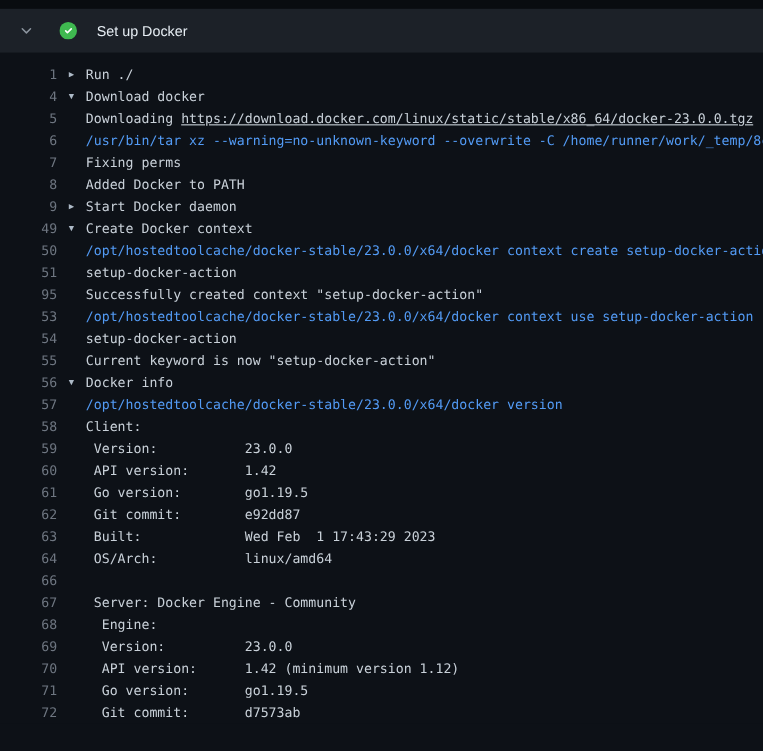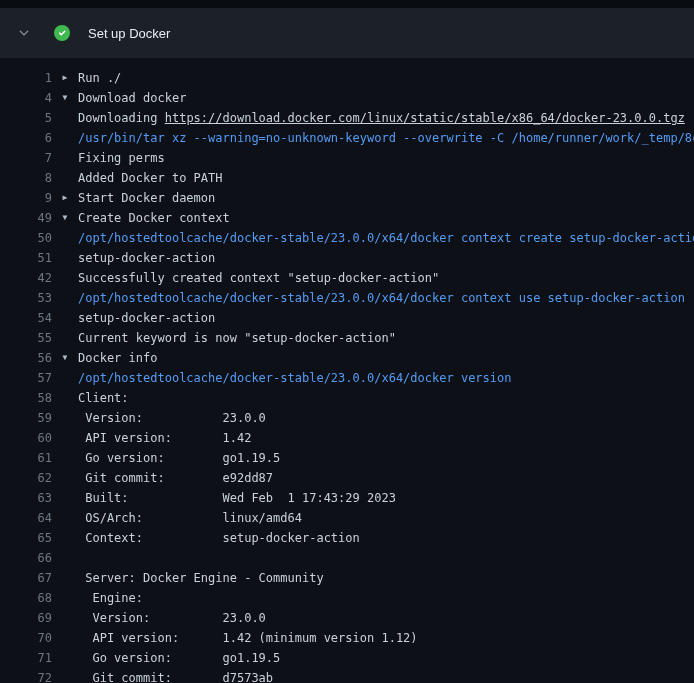--- a/index.html
+++ b/index.html
@@ -7,21 +7,21 @@
     width: 694px; height: 683px;
     background: #0d1117;
     overflow: hidden;
     font-family: "Liberation Sans", sans-serif;
   }
   .top-strip {
     height: 8px;
     background: #090c10;
   }
   .step-header {
-    height: 50px;
+    height: 40px;
     background: #1c2128;
     display: flex;
     align-items: center;
     padding: 8px 16px;
     cursor: pointer;
     gap: 8px;
   }
   .chevron {
     width: 16px; height: 16px;
     display: inline-flex;
@@ -104,34 +104,33 @@
     <div class="log-line"><span class="line-num">1</span><span class="arrow">▶</span><span class="line-text"><span class="seg-normal">Run ./</span></span></div>
     <div class="log-line"><span class="line-num">4</span><span class="arrow">▼</span><span class="line-text"><span class="seg-normal">Download docker</span></span></div>
     <div class="log-line"><span class="line-num">5</span><span class="arrow"></span><span class="line-text"><span class="seg-normal">Downloading </span><span class="seg-link">https://download.docker.com/linux/static/stable/x86_64/docker-23.0.0.tgz</span></span></div>
     <div class="log-line"><span class="line-num">6</span><span class="arrow"></span><span class="line-text"><span class="seg-command">/usr/bin/tar xz --warning=no-unknown-keyword --overwrite -C /home/runner/work/_temp/8c93</span></span></div>
     <div class="log-line"><span class="line-num">7</span><span class="arrow"></span><span class="line-text"><span class="seg-normal">Fixing perms</span></span></div>
     <div class="log-line"><span class="line-num">8</span><span class="arrow"></span><span class="line-text"><span class="seg-normal">Added Docker to PATH</span></span></div>
     <div class="log-line"><span class="line-num">9</span><span class="arrow">▶</span><span class="line-text"><span class="seg-normal">Start Docker daemon</span></span></div>
     <div class="log-line"><span class="line-num">49</span><span class="arrow">▼</span><span class="line-text"><span class="seg-normal">Create Docker context</span></span></div>
     <div class="log-line"><span class="line-num">50</span><span class="arrow"></span><span class="line-text"><span class="seg-command">/opt/hostedtoolcache/docker-stable/23.0.0/x64/docker context create setup-docker-action</span></span></div>
     <div class="log-line"><span class="line-num">51</span><span class="arrow"></span><span class="line-text"><span class="seg-normal">setup-docker-action</span></span></div>
-    <div class="log-line"><span class="line-num">42</span><span class="arrow"></span><span class="line-text"><span class="seg-normal">Successfully created context "setup-docker-action"</span></span></div>
+    <div class="log-line"><span class="line-num">95</span><span class="arrow"></span><span class="line-text"><span class="seg-normal">Successfully created context "setup-docker-action"</span></span></div>
     <div class="log-line"><span class="line-num">53</span><span class="arrow"></span><span class="line-text"><span class="seg-command">/opt/hostedtoolcache/docker-stable/23.0.0/x64/docker context use setup-docker-action</span></span></div>
     <div class="log-line"><span class="line-num">54</span><span class="arrow"></span><span class="line-text"><span class="seg-normal">setup-docker-action</span></span></div>
     <div class="log-line"><span class="line-num">55</span><span class="arrow"></span><span class="line-text"><span class="seg-normal">Current keyword is now "setup-docker-action"</span></span></div>
     <div class="log-line"><span class="line-num">56</span><span class="arrow">▼</span><span class="line-text"><span class="seg-normal">Docker info</span></span></div>
     <div class="log-line"><span class="line-num">57</span><span class="arrow"></span><span class="line-text"><span class="seg-command">/opt/hostedtoolcache/docker-stable/23.0.0/x64/docker version</span></span></div>
     <div class="log-line"><span class="line-num">58</span><span class="arrow"></span><span class="line-text"><span class="seg-normal">Client:</span></span></div>
     <div class="log-line"><span class="line-num">59</span><span class="arrow"></span><span class="line-text"><span class="seg-normal"> Version:           23.0.0</span></span></div>
     <div class="log-line"><span class="line-num">60</span><span class="arrow"></span><span class="line-text"><span class="seg-normal"> API version:       1.42</span></span></div>
     <div class="log-line"><span class="line-num">61</span><span class="arrow"></span><span class="line-text"><span class="seg-normal"> Go version:        go1.19.5</span></span></div>
     <div class="log-line"><span class="line-num">62</span><span class="arrow"></span><span class="line-text"><span class="seg-normal"> Git commit:        e92dd87</span></span></div>
     <div class="log-line"><span class="line-num">63</span><span class="arrow"></span><span class="line-text"><span class="seg-normal"> Built:             Wed Feb  1 17:43:29 2023</span></span></div>
     <div class="log-line"><span class="line-num">64</span><span class="arrow"></span><span class="line-text"><span class="seg-normal"> OS/Arch:           linux/amd64</span></span></div>
-    <div class="log-line"><span class="line-num">65</span><span class="arrow"></span><span class="line-text"><span class="seg-normal"> Context:           setup-docker-action</span></span></div>
     <div class="log-line"><span class="line-num">66</span><span class="arrow"></span><span class="line-text"></span></div>
     <div class="log-line"><span class="line-num">67</span><span class="arrow"></span><span class="line-text"><span class="seg-normal"> Server: Docker Engine - Community</span></span></div>
     <div class="log-line"><span class="line-num">68</span><span class="arrow"></span><span class="line-text"><span class="seg-normal">  Engine:</span></span></div>
     <div class="log-line"><span class="line-num">69</span><span class="arrow"></span><span class="line-text"><span class="seg-normal">  Version:          23.0.0</span></span></div>
     <div class="log-line"><span class="line-num">70</span><span class="arrow"></span><span class="line-text"><span class="seg-normal">  API version:      1.42 (minimum version 1.12)</span></span></div>
     <div class="log-line"><span class="line-num">71</span><span class="arrow"></span><span class="line-text"><span class="seg-normal">  Go version:       go1.19.5</span></span></div>
     <div class="log-line"><span class="line-num">72</span><span class="arrow"></span><span class="line-text"><span class="seg-normal">  Git commit:       d7573ab</span></span></div>
   </div>
 
 </body></html>

